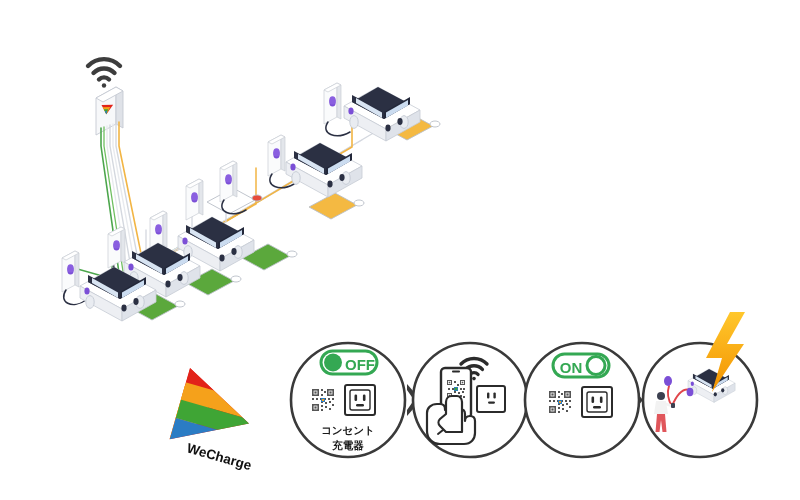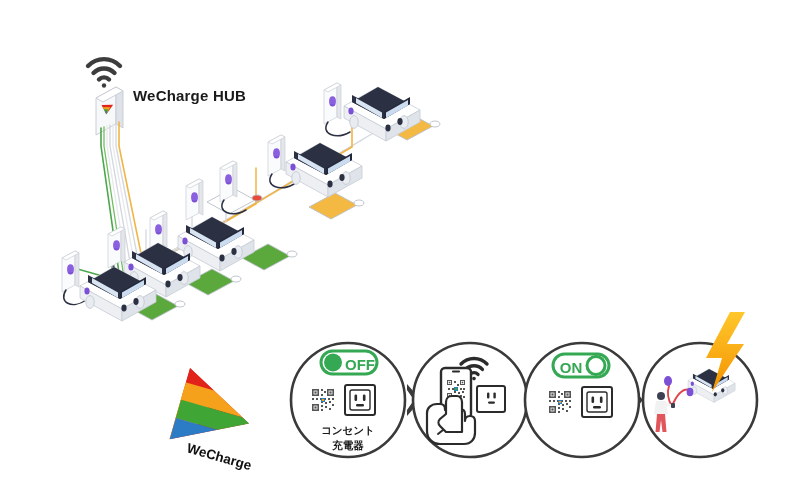--- a/index.html
+++ b/index.html
@@ -176,21 +176,20 @@
         <use href="#ev-car" x="178" y="222"></use>
       </g>
     <g>
         <use href="#ev-car" x="124" y="248"></use>
       </g>
     <g>
         <use href="#ev-car" x="80" y="272"></use>
       </g>
   </svg>
 
-  <div class="hub-label">WeCharge HUB</div>
 
   <svg class="layer" viewBox="0 0 800 500">
     <g transform="translate(190,368)">
       <g transform="rotate(16)">
         <polygon points="0,0 72,37 0,74" fill="#E2231A"></polygon>
         <polygon points="0,18.5 36,37 0,74" fill="#F5A11B"></polygon>
         <polygon points="0,18.5 36,37 0,55.5" fill="#F5A11B"></polygon>
       </g>
       <g transform="rotate(16)">
         <polygon points="0,0 72,37 0,74" fill="none"></polygon>

